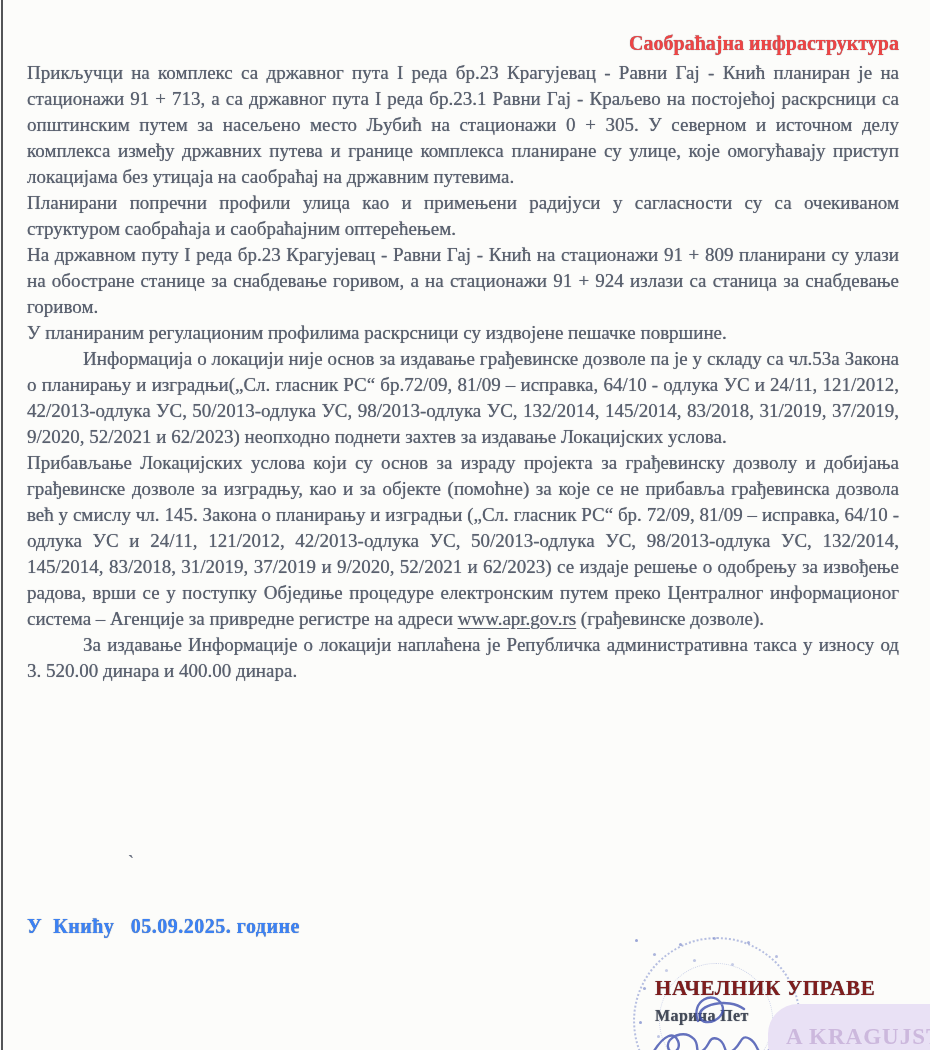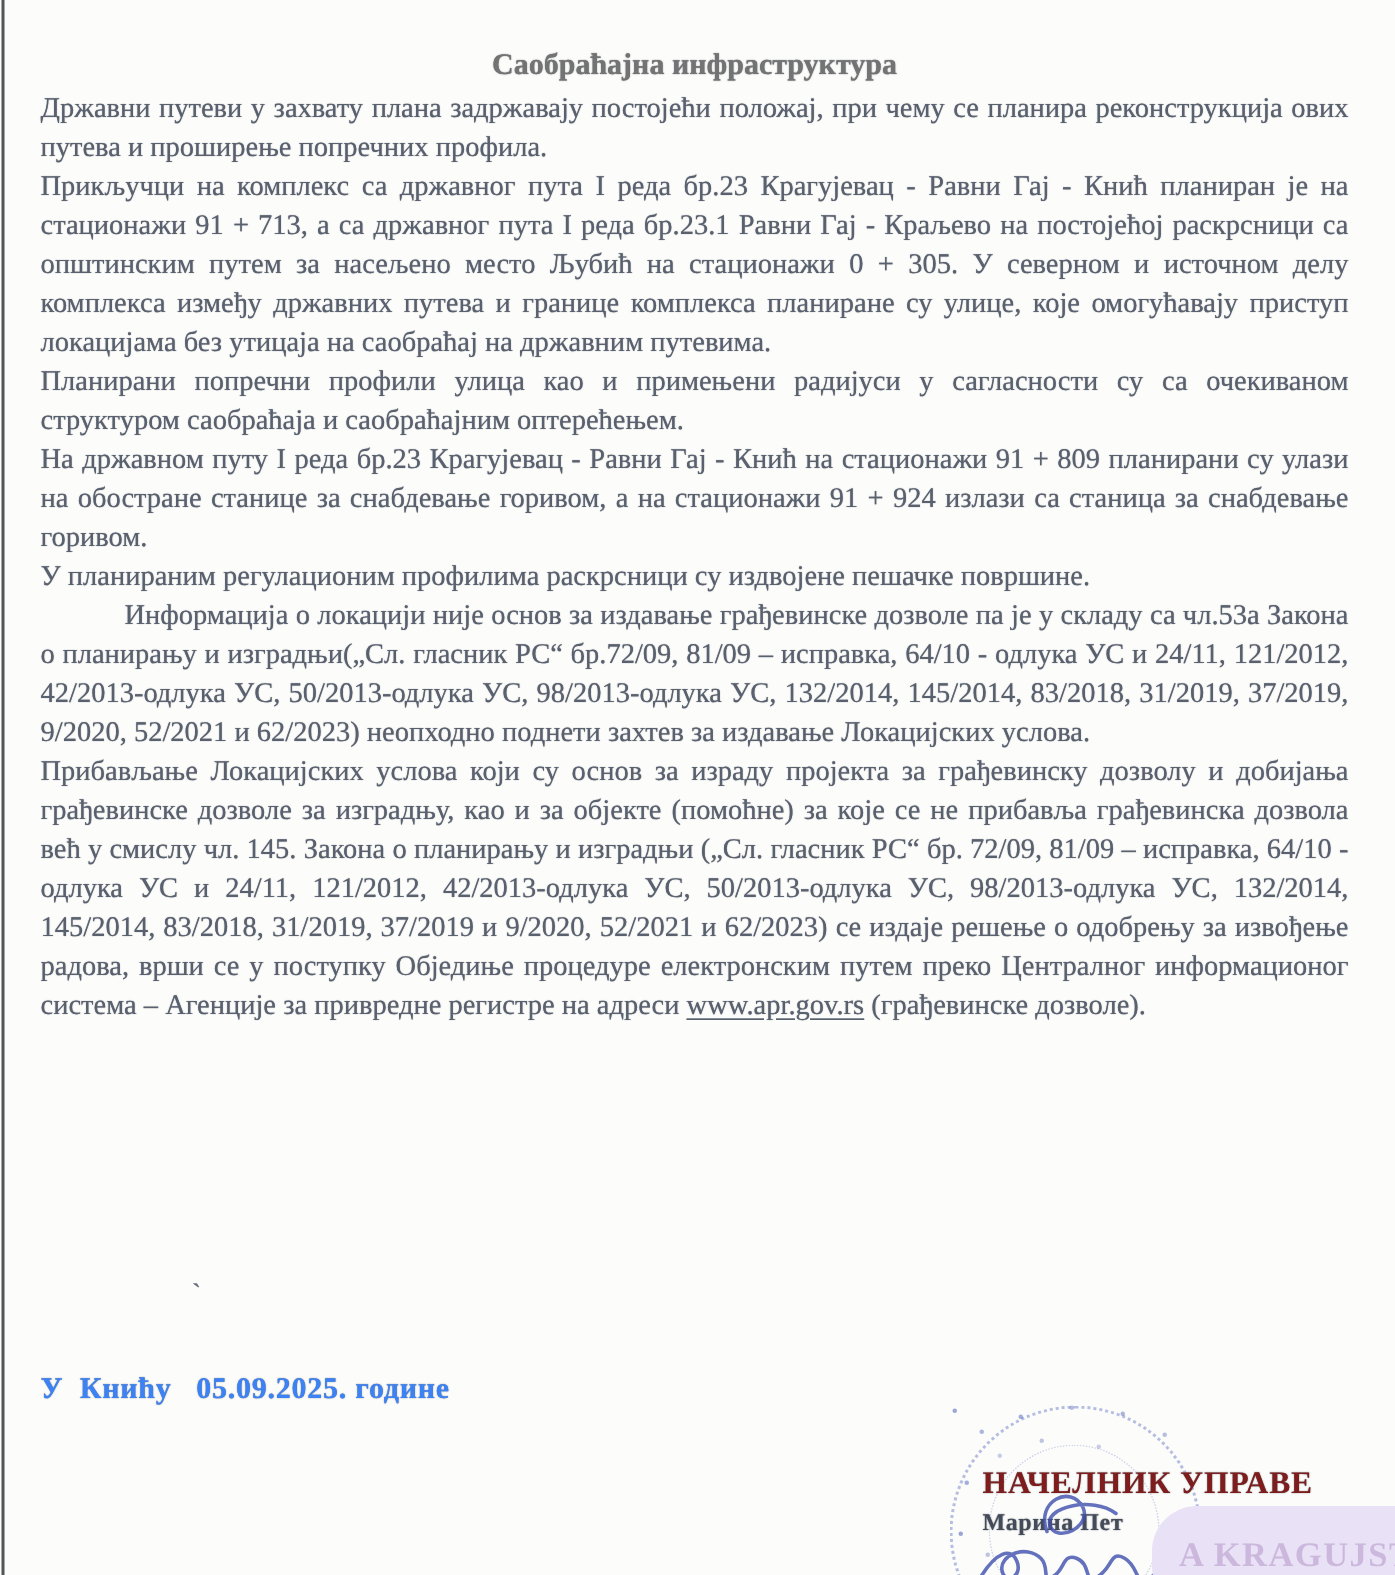--- a/index.html
+++ b/index.html
@@ -17,22 +17,22 @@
     background: #35363a; opacity: .85;
   }
   .content {
     position: absolute; left: 27px; top: 30px; width: 872px;
     color: #59606e;
     font-size: 19px; line-height: 26px;
     text-align: justify;
     text-shadow: 0 0 0.7px rgba(89,96,110,.85);
   }
   .doc-title {
-    font-size: 20px; font-weight: bold; color: #737373;
-    margin: 0 0 4px 0; line-height: 26px; text-align: center;
+    font-size: 20px; font-weight: bold; color: #ef4444;
+    margin: 0 0 4px 0; line-height: 26px; text-align: right;
     text-shadow: 0 0 0.8px rgba(67,74,87,.9);
   }
   .content p { margin: 0; }
   .content p.gap-before { }
   .content p.indented { text-indent: 56px; }
   .doc-link {
     color: inherit; text-decoration: underline;
     text-underline-offset: 3px;
   }
   .tax-par { margin-top: 0; }
@@ -105,27 +105,27 @@
     white-space: nowrap;
   }
 </style>
 </head>
 <body>
 
 <div class="scan-edge"></div>
 
 <div class="content">
   <h1 class="doc-title">Саобраћајна инфраструктура</h1>
-  <p>Државни путеви у захвату плана задржавају постојећи положај, при чему се планира реконструкција ових путева и проширење попречних профила.</p>
   <p>Прикључци на комплекс са  државног пута I реда бр.23 Крагујевац - Равни Гај - Кнић планиран је на стационажи 91 + 713, а са државног пута I реда бр.23.1 Равни Гај - Краљево на постојећој раскрсници са општинским путем за насељено место Љубић на стационажи 0 + 305. У северном и источном делу комплекса између државних путева и границе комплекса планиране су улице, које омогућавају приступ локацијама без утицаја на саобраћај на државним путевима.</p>
   <p>Планирани попречни профили улица као и примењени радијуси у сагласности су са очекиваном структуром саобраћаја и саобраћајним оптерећењем.</p>
   <p>На државном путу I реда бр.23 Крагујевац - Равни Гај - Кнић на стационажи 91 + 809 планирани су улази на обостране станице за снабдевање горивом, а на стационажи 91 + 924 излази са станица за снабдевање горивом.</p>
   <p>У планираним регулационим профилима раскрсници су издвојене пешачке површине.</p>
   <p class="gap-before indented">Информација о локацији није основ за издавање грађевинске дозволе па је у складу са чл.53а Закона о планирању и изградњи(„Сл. гласник РС“ бр.72/09, 81/09 – исправка, 64/10 - одлука УС и 24/11, 121/2012, 42/2013-одлука УС, 50/2013-одлука УС, 98/2013-одлука УС, 132/2014, 145/2014, 83/2018, 31/2019, 37/2019, 9/2020, 52/2021 и 62/2023)  неопходно поднети захтев за издавање Локацијских услова.</p>
   <p><span>Прибављање Локацијских услова који су основ за израду  пројекта за грађевинску дозволу и добијања грађевинске дозволе за изградњу,  као и за објекте (помоћне) за које се не прибавља грађевинска дозвола већ у смислу чл. 145. Закона о планирању и изградњи („Сл. гласник РС“ бр. 72/09, 81/09 – исправка, 64/10 - одлука УС и 24/11, 121/2012, 42/2013-одлука УС, 50/2013-одлука УС, 98/2013-одлука УС, 132/2014, 145/2014, 83/2018, 31/2019, 37/2019 и 9/2020, 52/2021 и 62/2023) се издаје  решење о одобрењу за извођење радова, врши се у поступку Обједиње процедуре електронским путем преко Централног информационог система – Агенције за привредне регистре на адреси </span><span class="doc-link">www.apr.gov.rs</span><span> (грађевинске дозволе).</span></p>
+  <p class="indented tax-par">За издавање Информације о локацији наплаћена је Републичка административна такса у износу  од  3. 520.00 динара  и  400.00 динара.</p>
 </div>
 
 <div class="artifact-mark">`</div>
 
 <div class="date-line">У  Книћу   05.09.2025. године</div>
 
 <div class="stamp">
   <div class="stamp-speckles"></div>
 </div>
 

